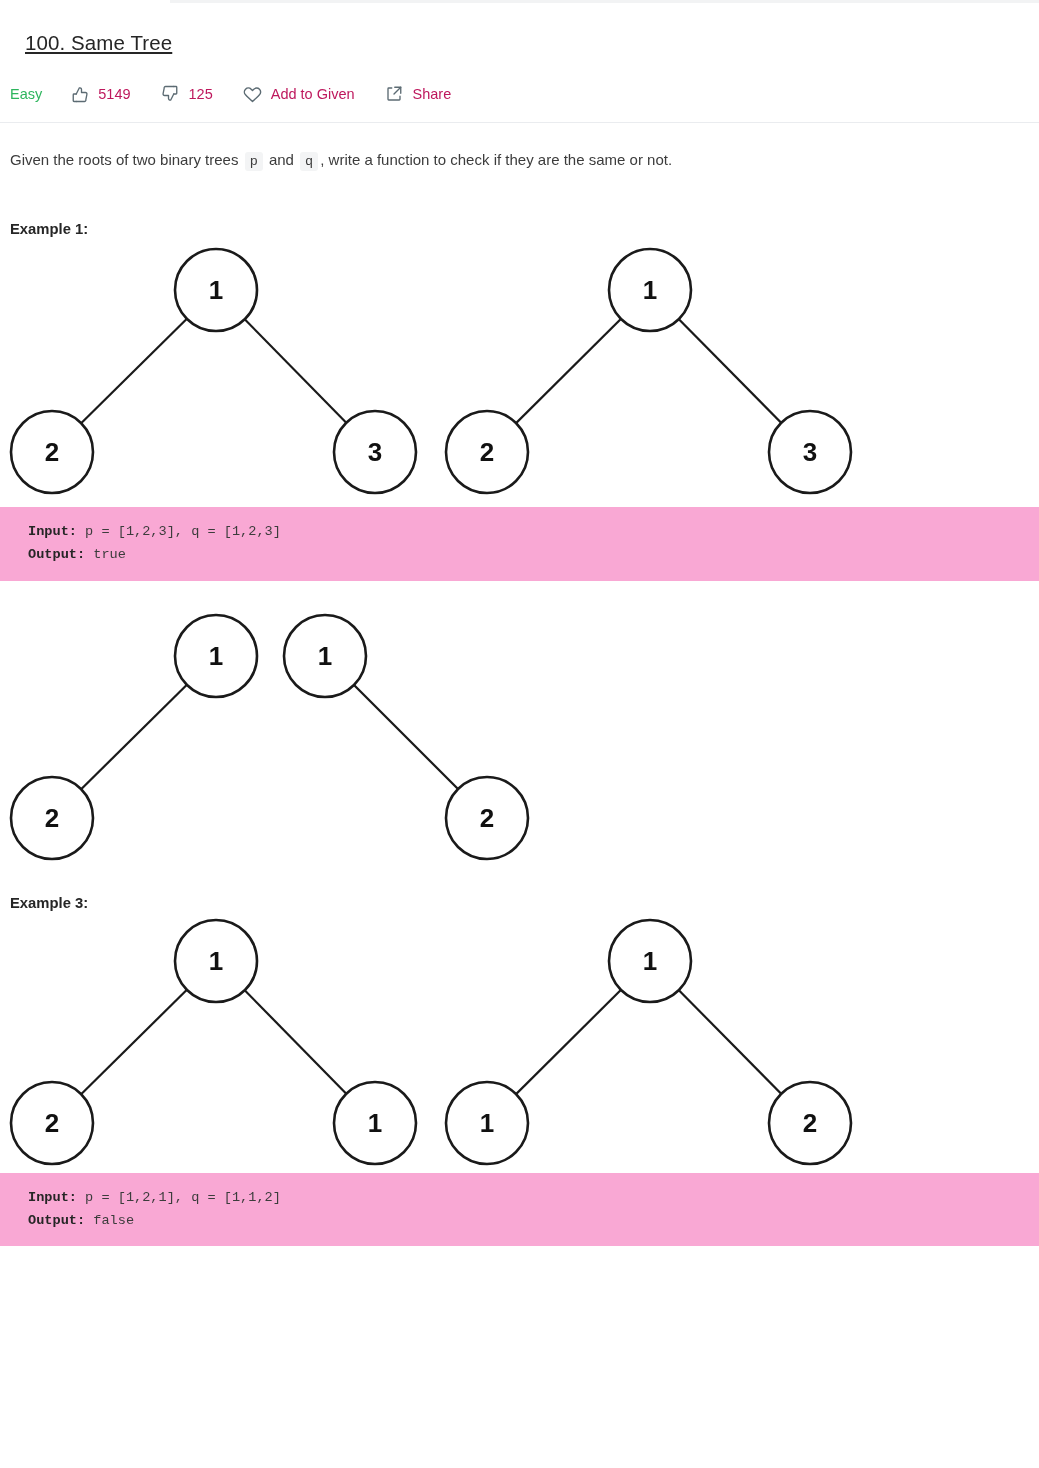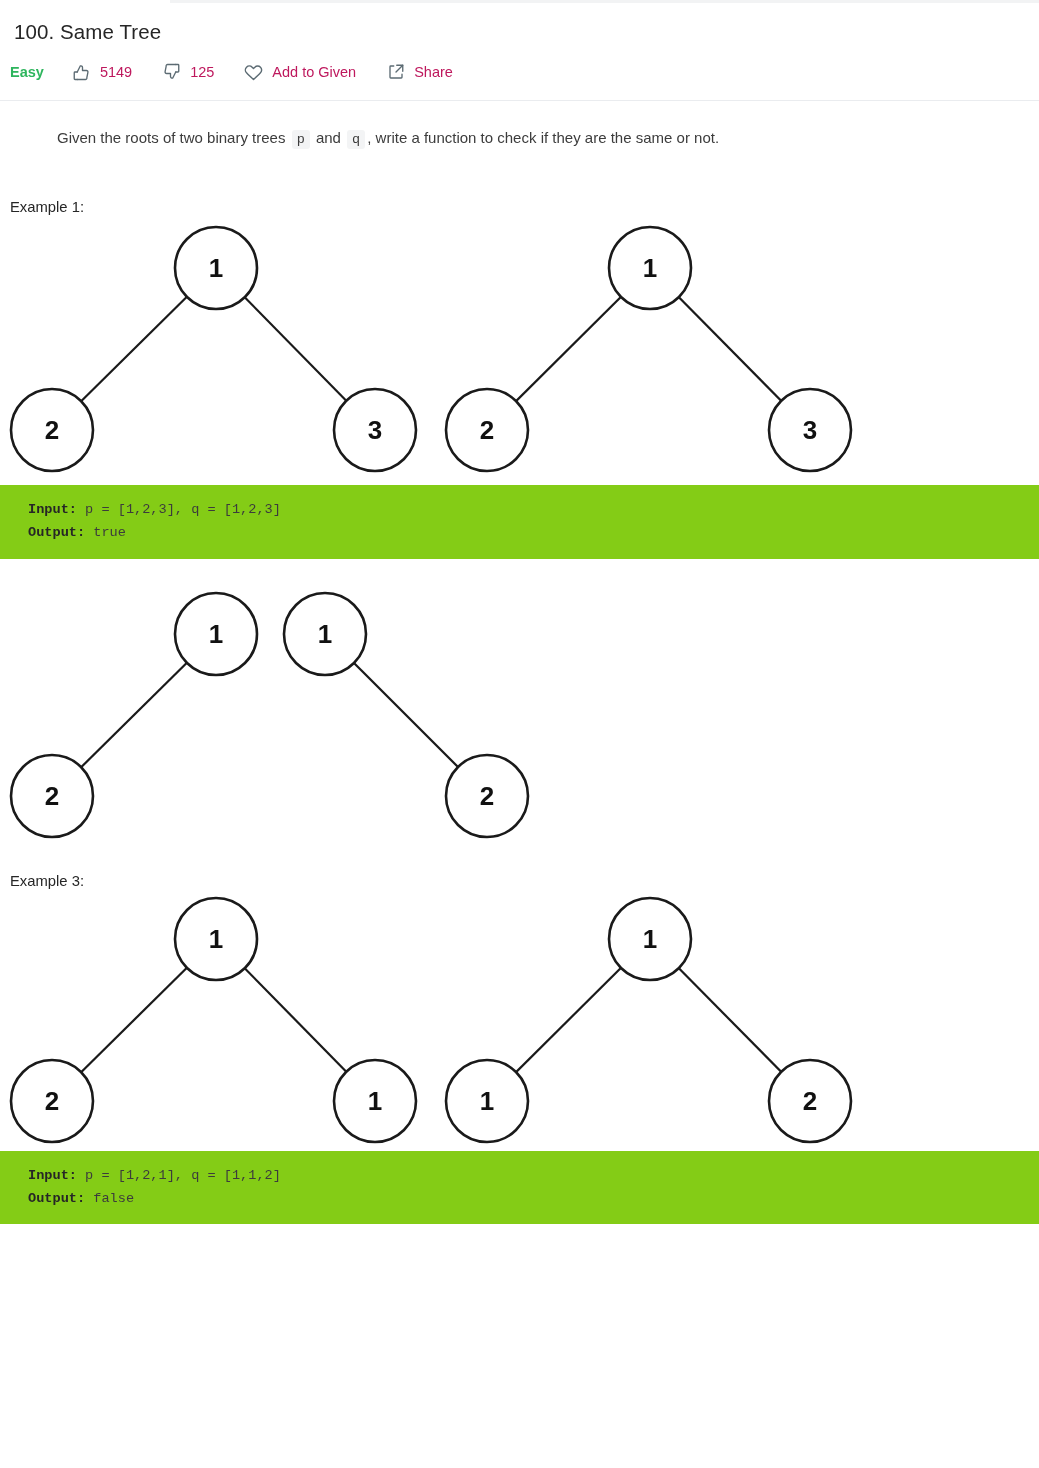--- a/index.html
+++ b/index.html
@@ -22,34 +22,35 @@
   .page {
     position: absolute;
     left: 0; top: 0;
     width: 1039px;
   }
   
   .title {
     font-size: 20.5px;
     font-weight: 400;
     color: #262626;
-    margin: 4px;
+    margin: 15px;
     padding: 16px 0 0 10px;
     letter-spacing: 0.1px;
+    text-decoration: underline;
   }
   .meta-row {
     display: flex;
     align-items: center;
     padding: 14px 0 0 10px;
     font-size: 14.5px;
     color: #5c6b73;
   }
   .difficulty {
     color: #2db55d;
-    font-weight: 700;
+    font-weight: 400;
     font-size: 14.5px;
     margin-right: 28px;
   }
   .meta-item {
     display: flex;
     align-items: center;
     margin-right: 30px;
     color: #be185d;
     cursor: pointer;
   }
@@ -69,45 +70,45 @@
     width: 1039px;
   }
   
   .desc {
     padding: 0 10px;
     font-size: 15px;
     line-height: 1.55;
     color: #3c3c3c;
   }
   .desc p { margin: 22px 0 0 0; }
-  .desc p:first-child { margin-top: 25px; margin-left: 47px; }
+  .desc p:first-child { margin-top: 25px; }
   code.inline {
     background: #f3f4f5;
     border-radius: 3px;
     padding: 2px 5px;
     font-family: "Liberation Mono", monospace;
     font-size: 13.5px;
     color: #3c3c3c;
     margin: 0 2px;
   }
   
   .example-label {
     padding: 0 10px;
     font-size: 14.8px;
-    font-weight: 400;
+    font-weight: 700;
     color: #262626;
   }
   .figure {
     position: relative;
     width: 1039px;
     background: #ffffff;
   }
   .figure svg { display: block; }
   .codeblock {
-    background: #84cc16;
+    background: #f9a8d4;
     padding: 13px 0 14px 0;
     width: 1039px;
   }
   .codeblock pre {
     margin: 0;
     padding: 0 0 0 28px;
     font-family: "Liberation Mono", monospace;
     font-size: 13.6px;
     line-height: 1.72;
     color: #3c3c3c;

